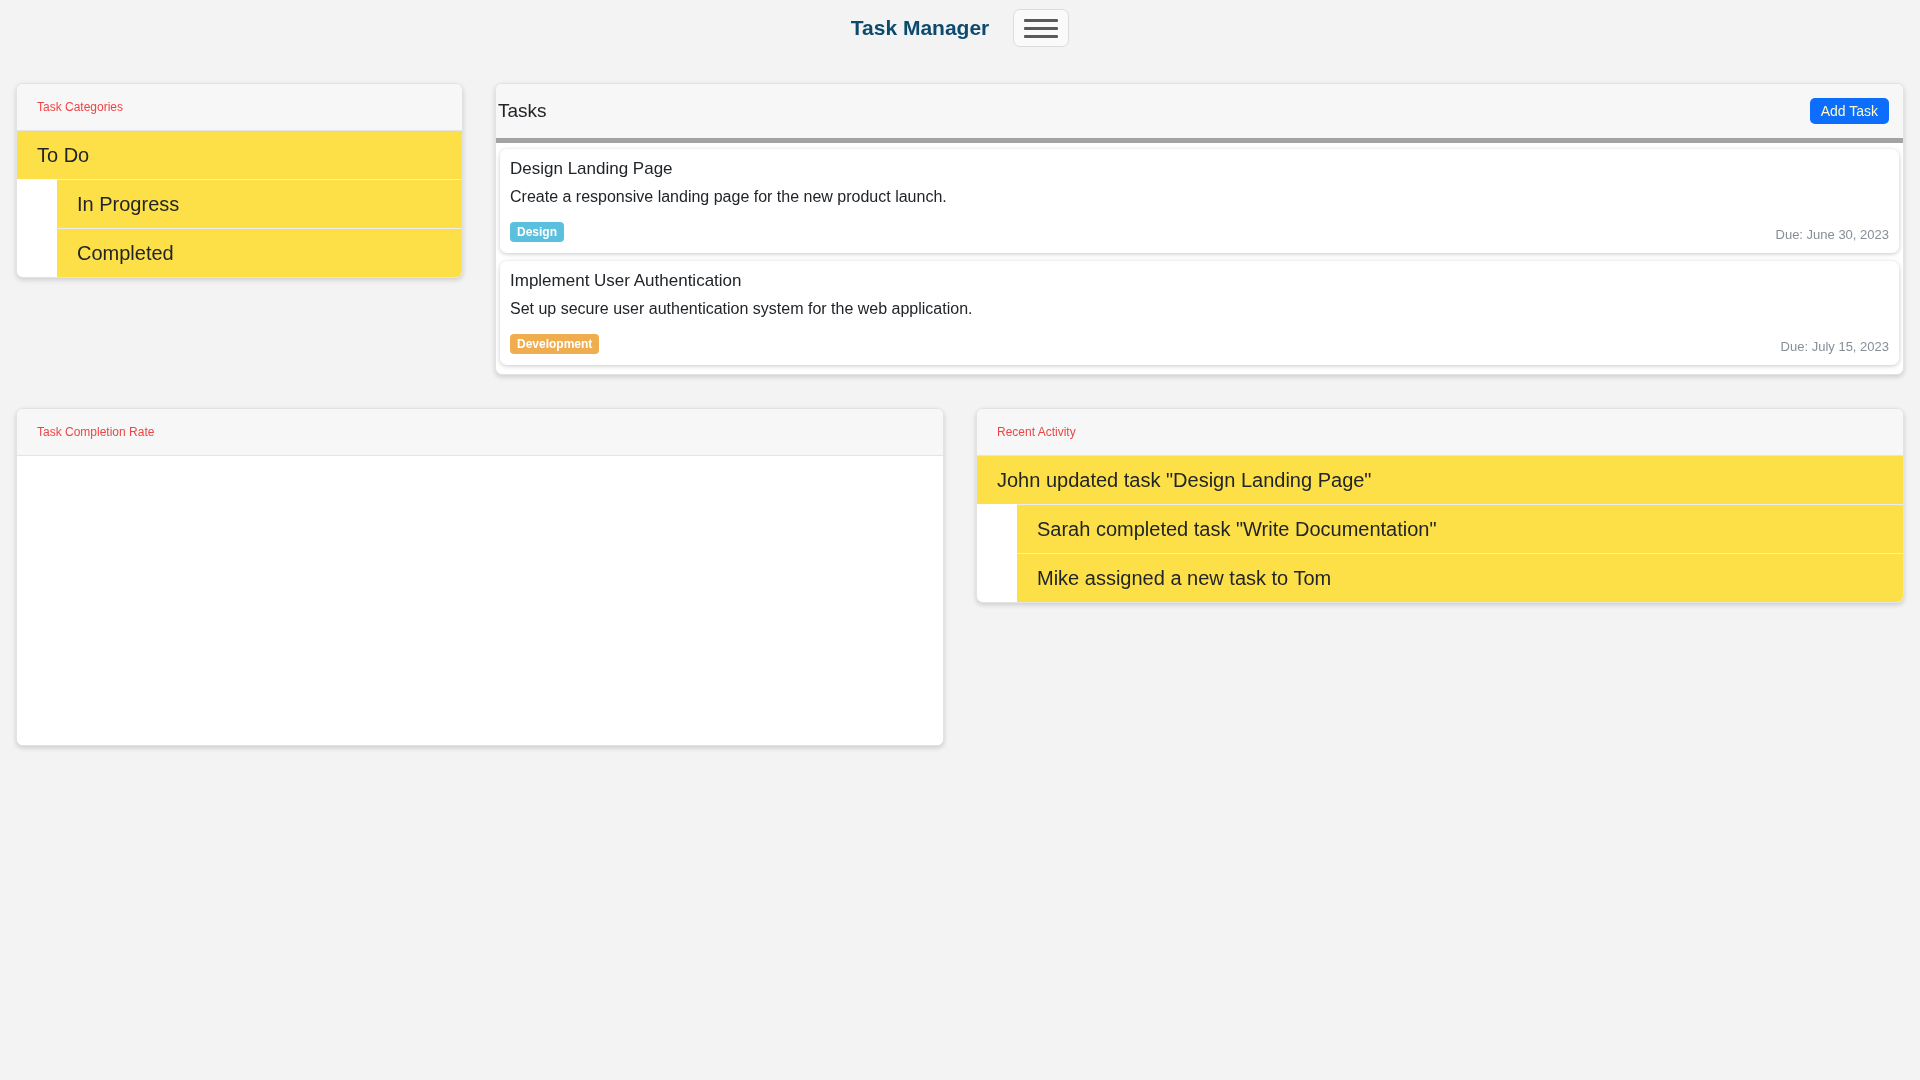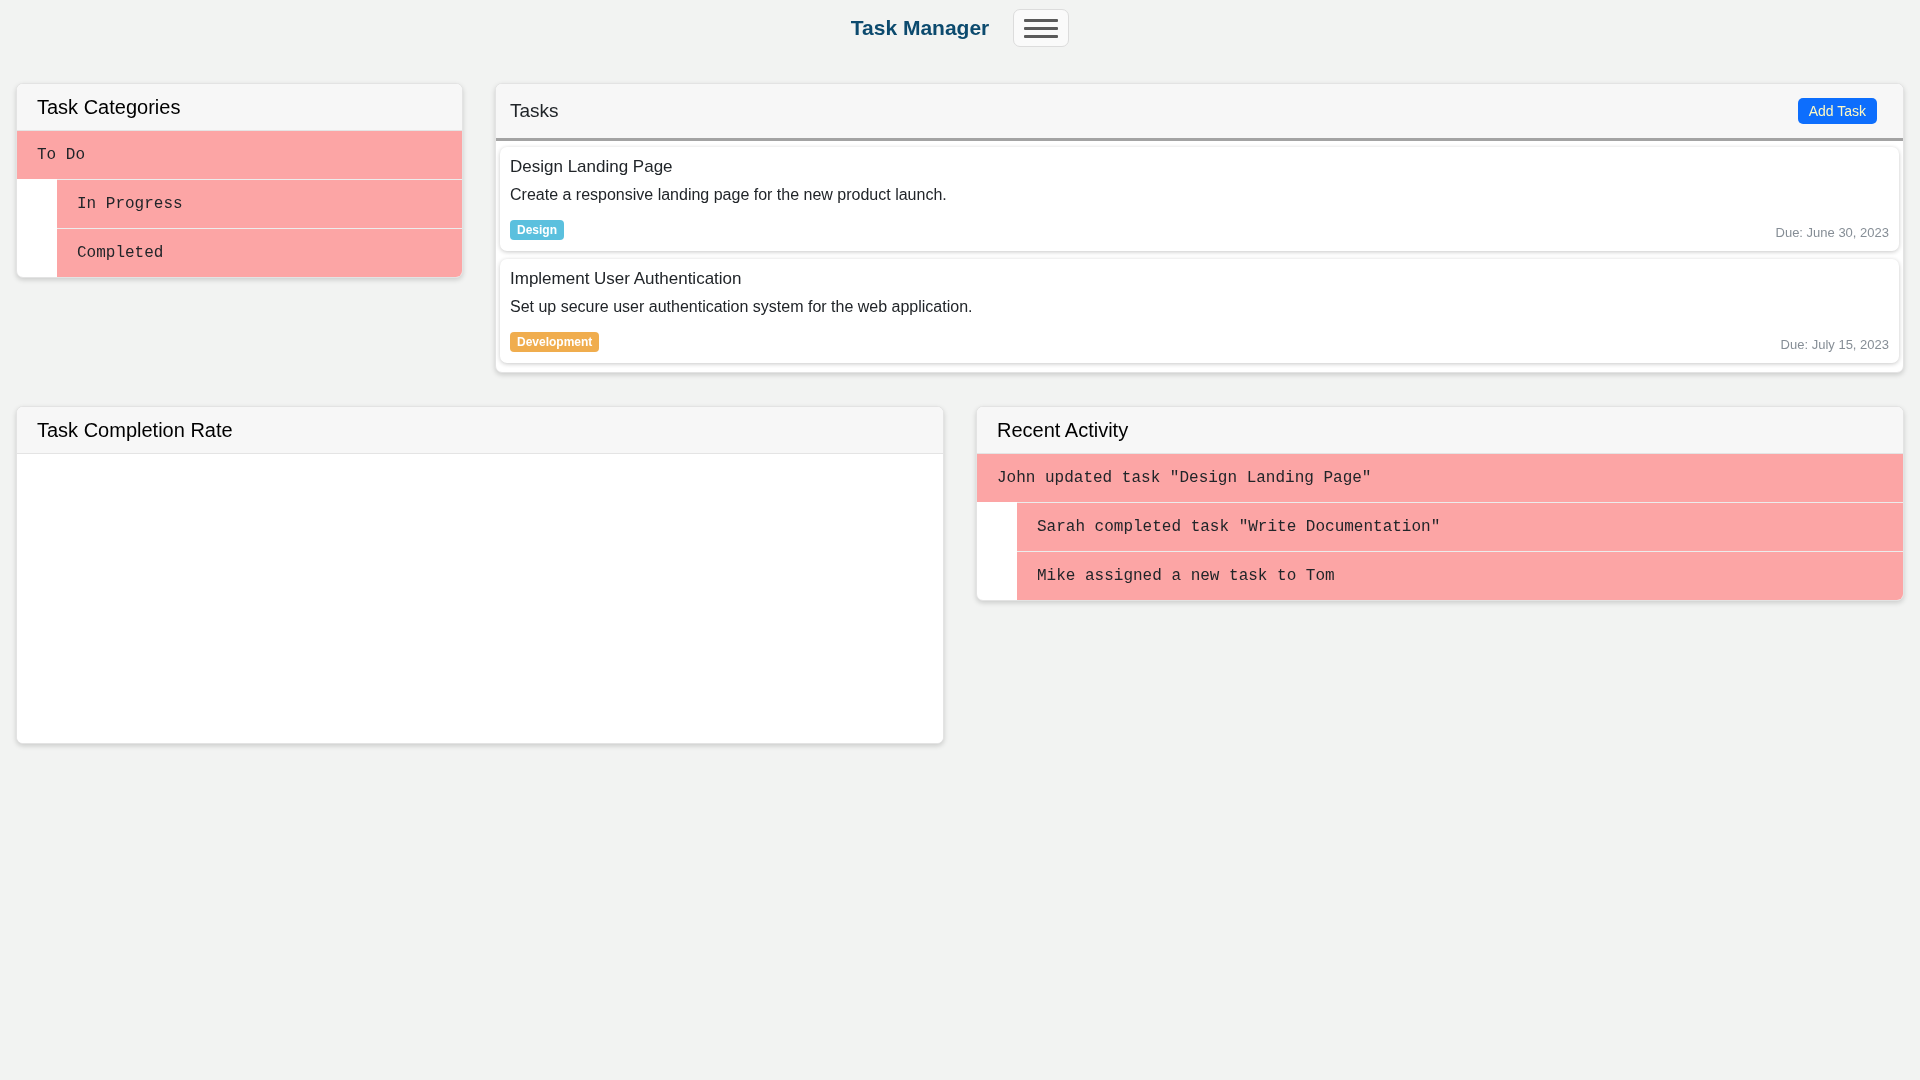--- a/index.html
+++ b/index.html
@@ -60,40 +60,39 @@
     background: #ffffff;
     border: 1px solid #e3e3e3;
     border-radius: 7px;
     box-shadow: 0 2px 5px rgba(0,0,0,0.16);
     overflow: hidden;
   }
   .card-header {
     background: #f7f7f7;
     border-bottom: 1px solid #e4e4e4;
     padding: 11px 20px;
+    font-size: 12px;
+    line-height: 24px;
+    color: #ef4444;
+  }
+
+  
+  .list-item {
+    padding: 12px 20px;
     font-size: 20px;
     line-height: 24px;
-    color: #000000;
-  }
-
-  
-  .list-item {
-    padding: 12px 20px;
-    font-size: 16px;
-    line-height: 24px;
-    background: #fca5a5;
-    font-family: Liberation Mono, monospace;
+    background: #fde047;
   }
   .list-item + .list-item { border-top: 1px solid #ececec; margin-left: 40px; }
 
   
   .tasks-header {
     background: #f7f7f7;
-    border-bottom: 3px solid #a3a3a3;
-    padding: 13px 14px;
+    border-bottom: 5px solid #a3a3a3;
+    padding: 13px 2px;
     display: flex;
     justify-content: space-between;
     align-items: center;
   }
   .tasks-title { font-size: 19px; line-height: 28px; }
   .btn-primary {
     background: #0d6efd;
     color: #fef9c3;
     border: none;
     border-radius: 5px;

